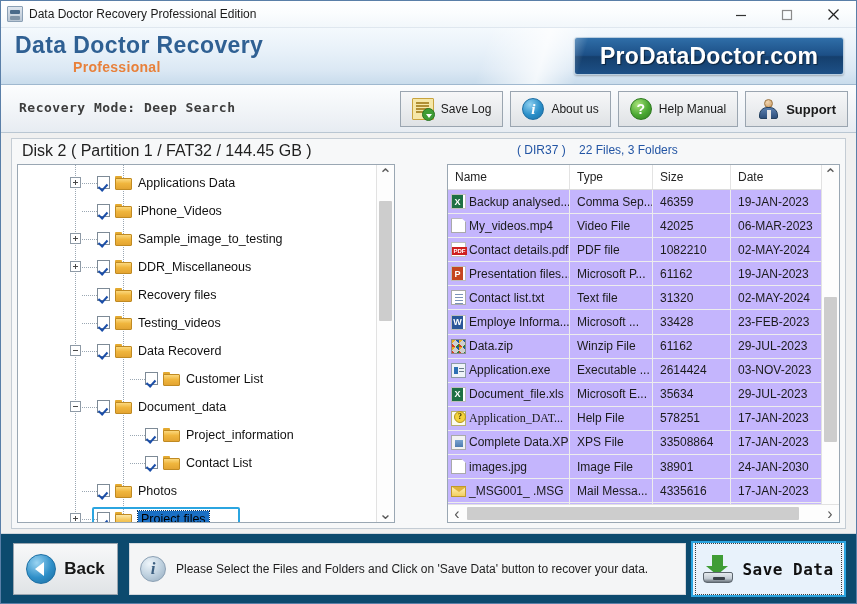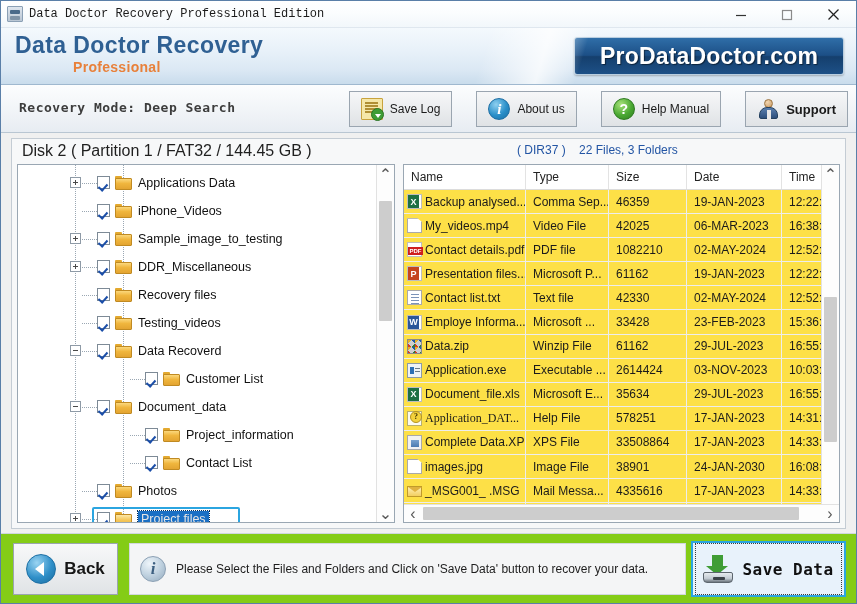--- a/index.html
+++ b/index.html
@@ -19,21 +19,20 @@
     overflow: hidden;
   }
 
   
   .titlebar {
     height: 27px;
     background: linear-gradient(to bottom, #ffffff 0%, #fbfdfe 45%, #f2f7fb 100%);
     display: flex; align-items: center;
     border-bottom: 1px solid #dfe7ef;
     position: relative;
-    font-family: Liberation Mono, monospace;
   }
   .app-icon {
     width: 16px; height: 16px; margin-left: 6px; margin-right: 6px;
     background: linear-gradient(to bottom,#dfe6ee,#b9c6d4);
     border: 1px solid #8ba0b5; border-radius: 1px;
     position: relative; flex: none;
   }
   .app-icon:after {
     content:""; position:absolute; left:2px; top:3px; width:10px; height:4px;
     background:#4a6a8a; border-radius:1px;
@@ -87,21 +86,21 @@
   .toolbar {
     height: 48px; position: relative;
     background: linear-gradient(to bottom,#fcfdfe 0%,#f2f5f8 50%,#e7ecf2 100%);
     border-bottom: 1px solid #b9c6d2;
   }
   .mode-text {
     position:absolute; left:18px; top:15px;
     font-family: "DejaVu Sans Mono", monospace;
     font-size: 13px; font-weight: bold; color:#3d3d3d; letter-spacing:.5px;
   }
-  .tb-buttons { position:absolute; right:8px; top:6px; display:flex; gap:24px; }
+  .tb-buttons { position:absolute; right:8px; top:6px; display:flex; gap:7px; }
   .tb-btn {
     height: 36px; border:1px solid #9aa5b0;
     background: linear-gradient(to bottom,#f6f7f8 0%,#ebedef 50%,#dfe2e5 100%);
     display:flex; align-items:center; gap:7px; padding:0 11px;
     font-size:12px; color:#1a1a1a;
   }
   .tb-btn.strong { font-weight:bold; font-size:13px; }
   .ico { width:22px; height:22px; flex:none; position:relative; }
 
   
@@ -233,21 +232,21 @@
   .folder .bod {
     position:absolute; left:0; top:2px; width:17px; height:12px;
     background: linear-gradient(to bottom,#fbd87c 0%,#f0b63e 45%,#e3a431 100%);
     border:1px solid #c08a22; border-radius:1px;
   }
   .folder.open .bod {
     background: linear-gradient(to bottom,#fde8a8 0%,#f5c75a 50%,#eab742 100%);
   }
   .tlabel { position:absolute; }
   .trow.selected .tlabel {
-    background:#1a6fc4; color:#e5e5e5; padding:1px 3px;
+    background:#1a6fc4; color:#000000; padding:1px 3px;
     outline:1px dotted #0a2f56; outline-offset:0;
   }
   .focus-ring {
     position:absolute; border:2px solid #2ba5e0; border-radius:2px;
     pointer-events:none;
   }
 
   
   .vscroll {
     position:absolute; right:0; top:0; bottom:0; width:18px;
@@ -273,21 +272,21 @@
     display:flex; align-items:center; justify-content:center; color:#5a5a5a;
   }
   .hbtn.left { left:0; } .hbtn.right { right:0; }
   .hthumb {
     position:absolute; top:2px; height:13px; left:19px; right:40px;
     background:#cdcdcd; border-radius:1px;
   }
 
   
   .list-pane {
-    flex:1; background:#fde047; border:1px solid #9aa7b3; position:relative; overflow:hidden;
+    flex:1; background:#c4b5fd; border:1px solid #9aa7b3; position:relative; overflow:hidden;margin-left:44px;
   }
   .list-head {
     height:25px; display:flex; border-bottom:1px solid #dcdcdc;
     background:#fff; position:relative;
   }
   .list-head .hc {
     font-size:12px; color:#232323; display:flex; align-items:center;
     padding-left:7px; border-right:1px solid #e3e3e3; flex:none;
   }
   .list-body { position:absolute; left:0; right:18px; top:25px; bottom:18px; overflow:hidden; }
@@ -369,21 +368,21 @@
   .fico-mail:after {
     content:""; position:absolute; left:0; top:0; width:100%; height:100%;
     border-top:5px solid #e0b23f;
     border-left:7px solid transparent; border-right:7px solid transparent;
     box-sizing:border-box;
   }
 
   
   .bottom {
     position:absolute; left:0; right:0; bottom:0; height:70px;
-    background:#84cc16; border-top:1px solid #cfd6dd;
+    background:#0c4a6e; border-top:1px solid #cfd6dd;
   }
   .back-btn {
     position:absolute; left:12px; top:9px; width:105px; height:52px;
     border:1px solid #9aa5b0;
     background: linear-gradient(to bottom,#f7f8f9 0%,#eceef0 50%,#e0e3e6 100%);
     display:flex; align-items:center; justify-content:center; gap:8px;
   }
   .back-circle {
     width:30px; height:30px; border-radius:50%;
     background: radial-gradient(circle at 35% 28%, #9ad4f2 0%, #2f8fc8 55%, #1a6b9e 100%);
@@ -710,21 +709,21 @@
                 <div class="lc" style="width: 78px;">61162</div>
                 <div class="lc" style="width: 95px;">19-JAN-2023</div>
                 <div class="lc" style="width: 72px;">12:22:26</div>
               </div>
               <div class="lrow">
                 <div class="lc c-name" style="width: 122px;">
                   <span class="fico fico-txt"></span>
                   <span>Contact list.txt</span>
                 </div>
                 <div class="lc" style="width: 83px;">Text file</div>
-                <div class="lc" style="width: 78px;">42330</div>
+                <div class="lc" style="width: 78px;">31320</div>
                 <div class="lc" style="width: 95px;">02-MAY-2024</div>
                 <div class="lc" style="width: 72px;">12:52:48</div>
               </div>
               <div class="lrow">
                 <div class="lc c-name" style="width: 122px;">
                   <span class="fico fico-doc"></span>
                   <span>Employe Informa...</span>
                 </div>
                 <div class="lc" style="width: 83px;">Microsoft ...</div>
                 <div class="lc" style="width: 78px;">33428</div>

